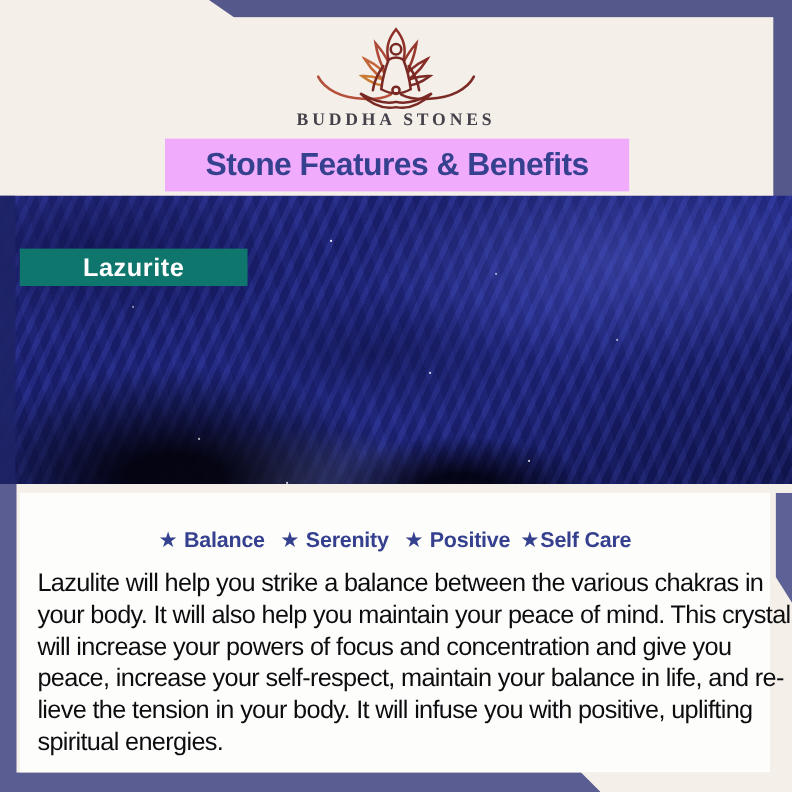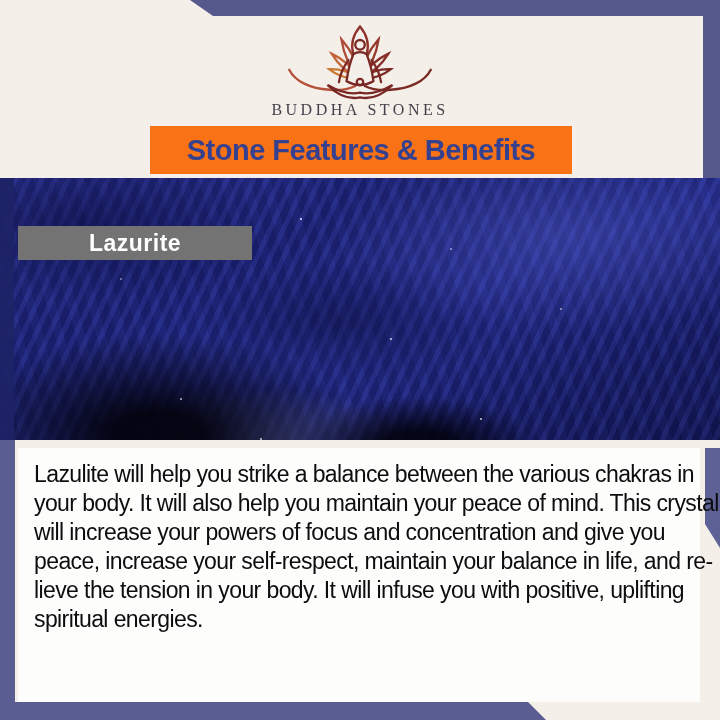--- a/index.html
+++ b/index.html
@@ -35,27 +35,27 @@
     background:#5d6195;
     clip-path:polygon(0 0,100% 0,100% 100%,0 76%);
   }
 
   
   .logo-svg { position:absolute; left:50%; top:18px; transform:translateX(-50%); }
   .brand-name {
     position:absolute; left:0; top:101px; width:100%;
     text-align:center;
     font-family:"Liberation Serif","DejaVu Serif",serif;
-    font-size:16px; letter-spacing:3.5px; color:#45414b; font-weight:400;
+    font-size:16px; letter-spacing:3.5px; color:#45414b; font-weight:700;
   }
 
   
   .banner {
     position:absolute; left:150px; top:126px; width:422px; height:48px;
-    background:#f97316;
+    background:#f0abfc;
     display:flex; align-items:center; justify-content:center;
   }
   .banner-title {
     font-size:29px; font-weight:bold; color:#35418f; letter-spacing:-0.5px;
   }
 
   
   .stone {
     position:absolute; left:0; top:178px; width:720px; height:262px;
     background:
@@ -76,22 +76,22 @@
   .sparkles {
     position:absolute; left:300px; top:40px; width:2px; height:2px;
     background:rgba(255,255,255,0.9); border-radius:50%;
     box-shadow: 90px 120px 0 rgba(255,255,255,.8), -120px 180px 0 rgba(255,255,255,.7),
       180px 200px 0 rgba(255,255,255,.8), 260px 90px 0 rgba(255,255,255,.6),
       -40px 220px 0 rgba(255,255,255,.8), 330px 230px 0 rgba(255,255,255,.7),
       150px 30px 0 rgba(255,255,255,.6), -180px 60px 0 rgba(255,255,255,.5),
       40px 235px 0 rgba(255,255,255,.9), 240px 245px 0 rgba(255,255,255,.7);
   }
   .stone-label {
-    position:absolute; left:18px; top:226px; width:234px; height:34px;
-    background:#737373;
+    position:absolute; left:18px; top:226px; width:207px; height:34px;
+    background:#0f766e;
     display:flex; align-items:center; justify-content:center;
     color:#ffffff; font-size:23px; font-weight:bold; letter-spacing:0.5px;
   }
 
   
   .content-box {
     position:absolute; left:18px; top:448px; width:682px; height:254px;
     background:#fdfdfb;
   }
   .features-line {
@@ -150,19 +150,22 @@
 
 <div class="stone">
   <div class="stone-left-shade"></div>
   <div class="sparkles"></div>
 </div>
 <div class="stone-label">
   <span>Lazurite</span>
 </div>
 
 <div class="content-box">
+  <div class="features-line">
+    <span class="feat"><span class="star">★</span><span>Balance</span></span><span class="feat"><span class="star">★</span><span>Serenity</span></span><span class="feat"><span class="star">★</span><span>Positive</span></span><span class="feat"><span class="star">★</span><span>Self Care</span></span>
+  </div>
   <div class="description">Lazulite will help you strike a balance between the various chakras in
 your body. It will also help you maintain your peace of mind. This crystal
 will increase your powers of focus and concentration and give you
 peace, increase your self-respect, maintain your balance in life, and re-
 lieve the tension in your body. It will infuse you with positive, uplifting
 spiritual energies.</div>
 </div>
 
 </body></html>

